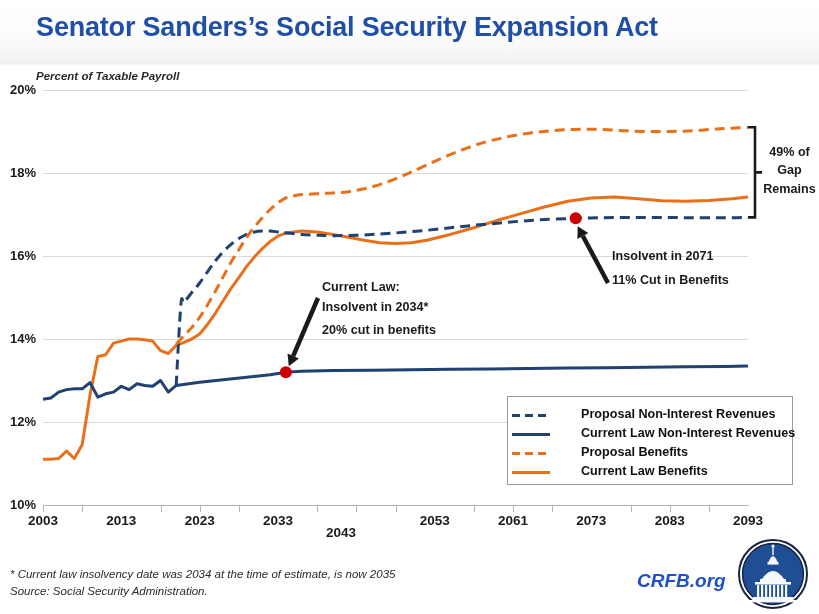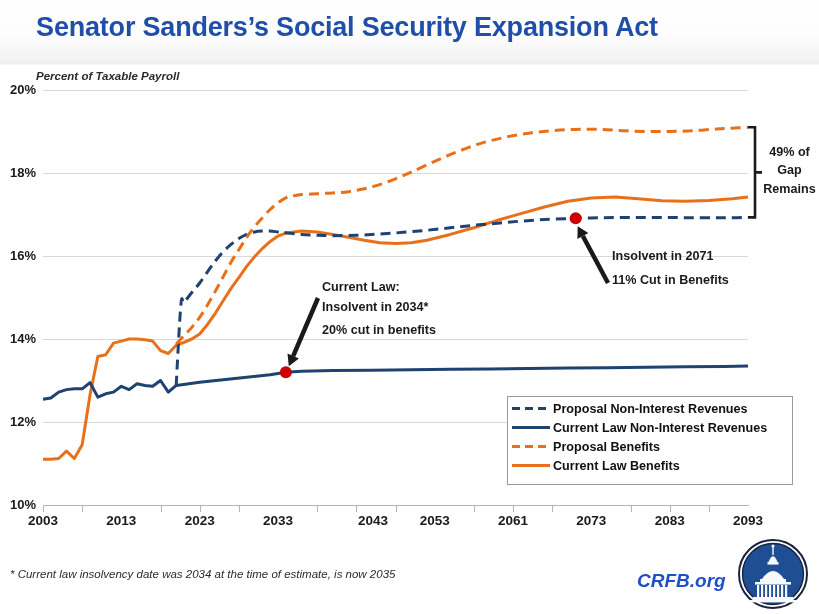--- a/index.html
+++ b/index.html
@@ -73,21 +73,21 @@
   }
 
   
   .legend{
     position:absolute;left:507px;top:396px;width:286px;
     background:#ffffff;border:1px solid #9a9a9a;
     padding:5px 4px 6px 4px;
     box-sizing:border-box;
   }
   .legend-row{
-    display:flex;align-items:flex-start;height:19px;
+    display:flex;align-items:flex-end;height:19px;gap:28px;
   }
   .legend-swatch{
     width:38px;height:12px;flex:0 0 38px;margin-right:3px;
     position:relative;
   }
   .legend-swatch i{
     position:absolute;left:0;top:5px;width:38px;height:3px;display:block;
   }
   .legend-text{
     font-size:12.6px;font-weight:bold;color:#111111;white-space:nowrap;
@@ -132,21 +132,21 @@
       <div class="ylabel" style="top: 331px;">14%</div>
       <div class="ylabel" style="top: 248px;">16%</div>
       <div class="ylabel" style="top: 165px;">18%</div>
       <div class="ylabel" style="top: 82px;">20%</div>
     </div>
   <div id="xlabels">
       <div class="xlabel" style="left: 8px;">2003</div>
       <div class="xlabel" style="left: 86.3333px;">2013</div>
       <div class="xlabel" style="left: 164.667px;">2023</div>
       <div class="xlabel" style="left: 243px;">2033</div>
-      <div class="xlabel" style="left: 338px;">2043</div>
+      <div class="xlabel" style="left: 306px; margin-top: 12px;">2043</div>
       <div class="xlabel" style="left: 399.667px;">2053</div>
       <div class="xlabel" style="left: 478px;">2061</div>
       <div class="xlabel" style="left: 556.333px;">2073</div>
       <div class="xlabel" style="left: 634.667px;">2083</div>
       <div class="xlabel" style="left: 713px;">2093</div>
     </div>
   <div id="ticks">
       <div class="tickmark" style="left: 43px;"></div>
       <div class="tickmark" style="left: 200px;"></div>
       <div class="tickmark" style="left: 356px;"></div>
@@ -220,20 +220,21 @@
       <div class="legend-row">
         <span class="legend-swatch">
           <i style="background: rgb(232, 112, 26);"></i>
         </span>
         <span class="legend-text">Current Law Benefits</span>
       </div>
     </div>
 
   <div class="footnote">
     <span class="annot-line">* Current law insolvency date was 2034 at the time of estimate, is now 2035</span>
+    <span class="annot-line">Source: Social Security Administration.</span>
   </div>
 
   <div class="crfb-text">CRFB.org</div>
 
   <svg class="crfb-logo" viewBox="0 0 72 72">
     <circle cx="36" cy="36" r="34" fill="#ffffff" stroke="#17233f" stroke-width="2"></circle>
     <circle cx="36" cy="36" r="30.5" fill="#1F4E95"></circle>
     <circle cx="36" cy="36" r="30.5" fill="none" stroke="#17233f" stroke-width="1.4"></circle>
     <g fill="#ffffff" opacity="0.96">
       <rect x="35.3" y="9" width="1.4" height="8"></rect>

